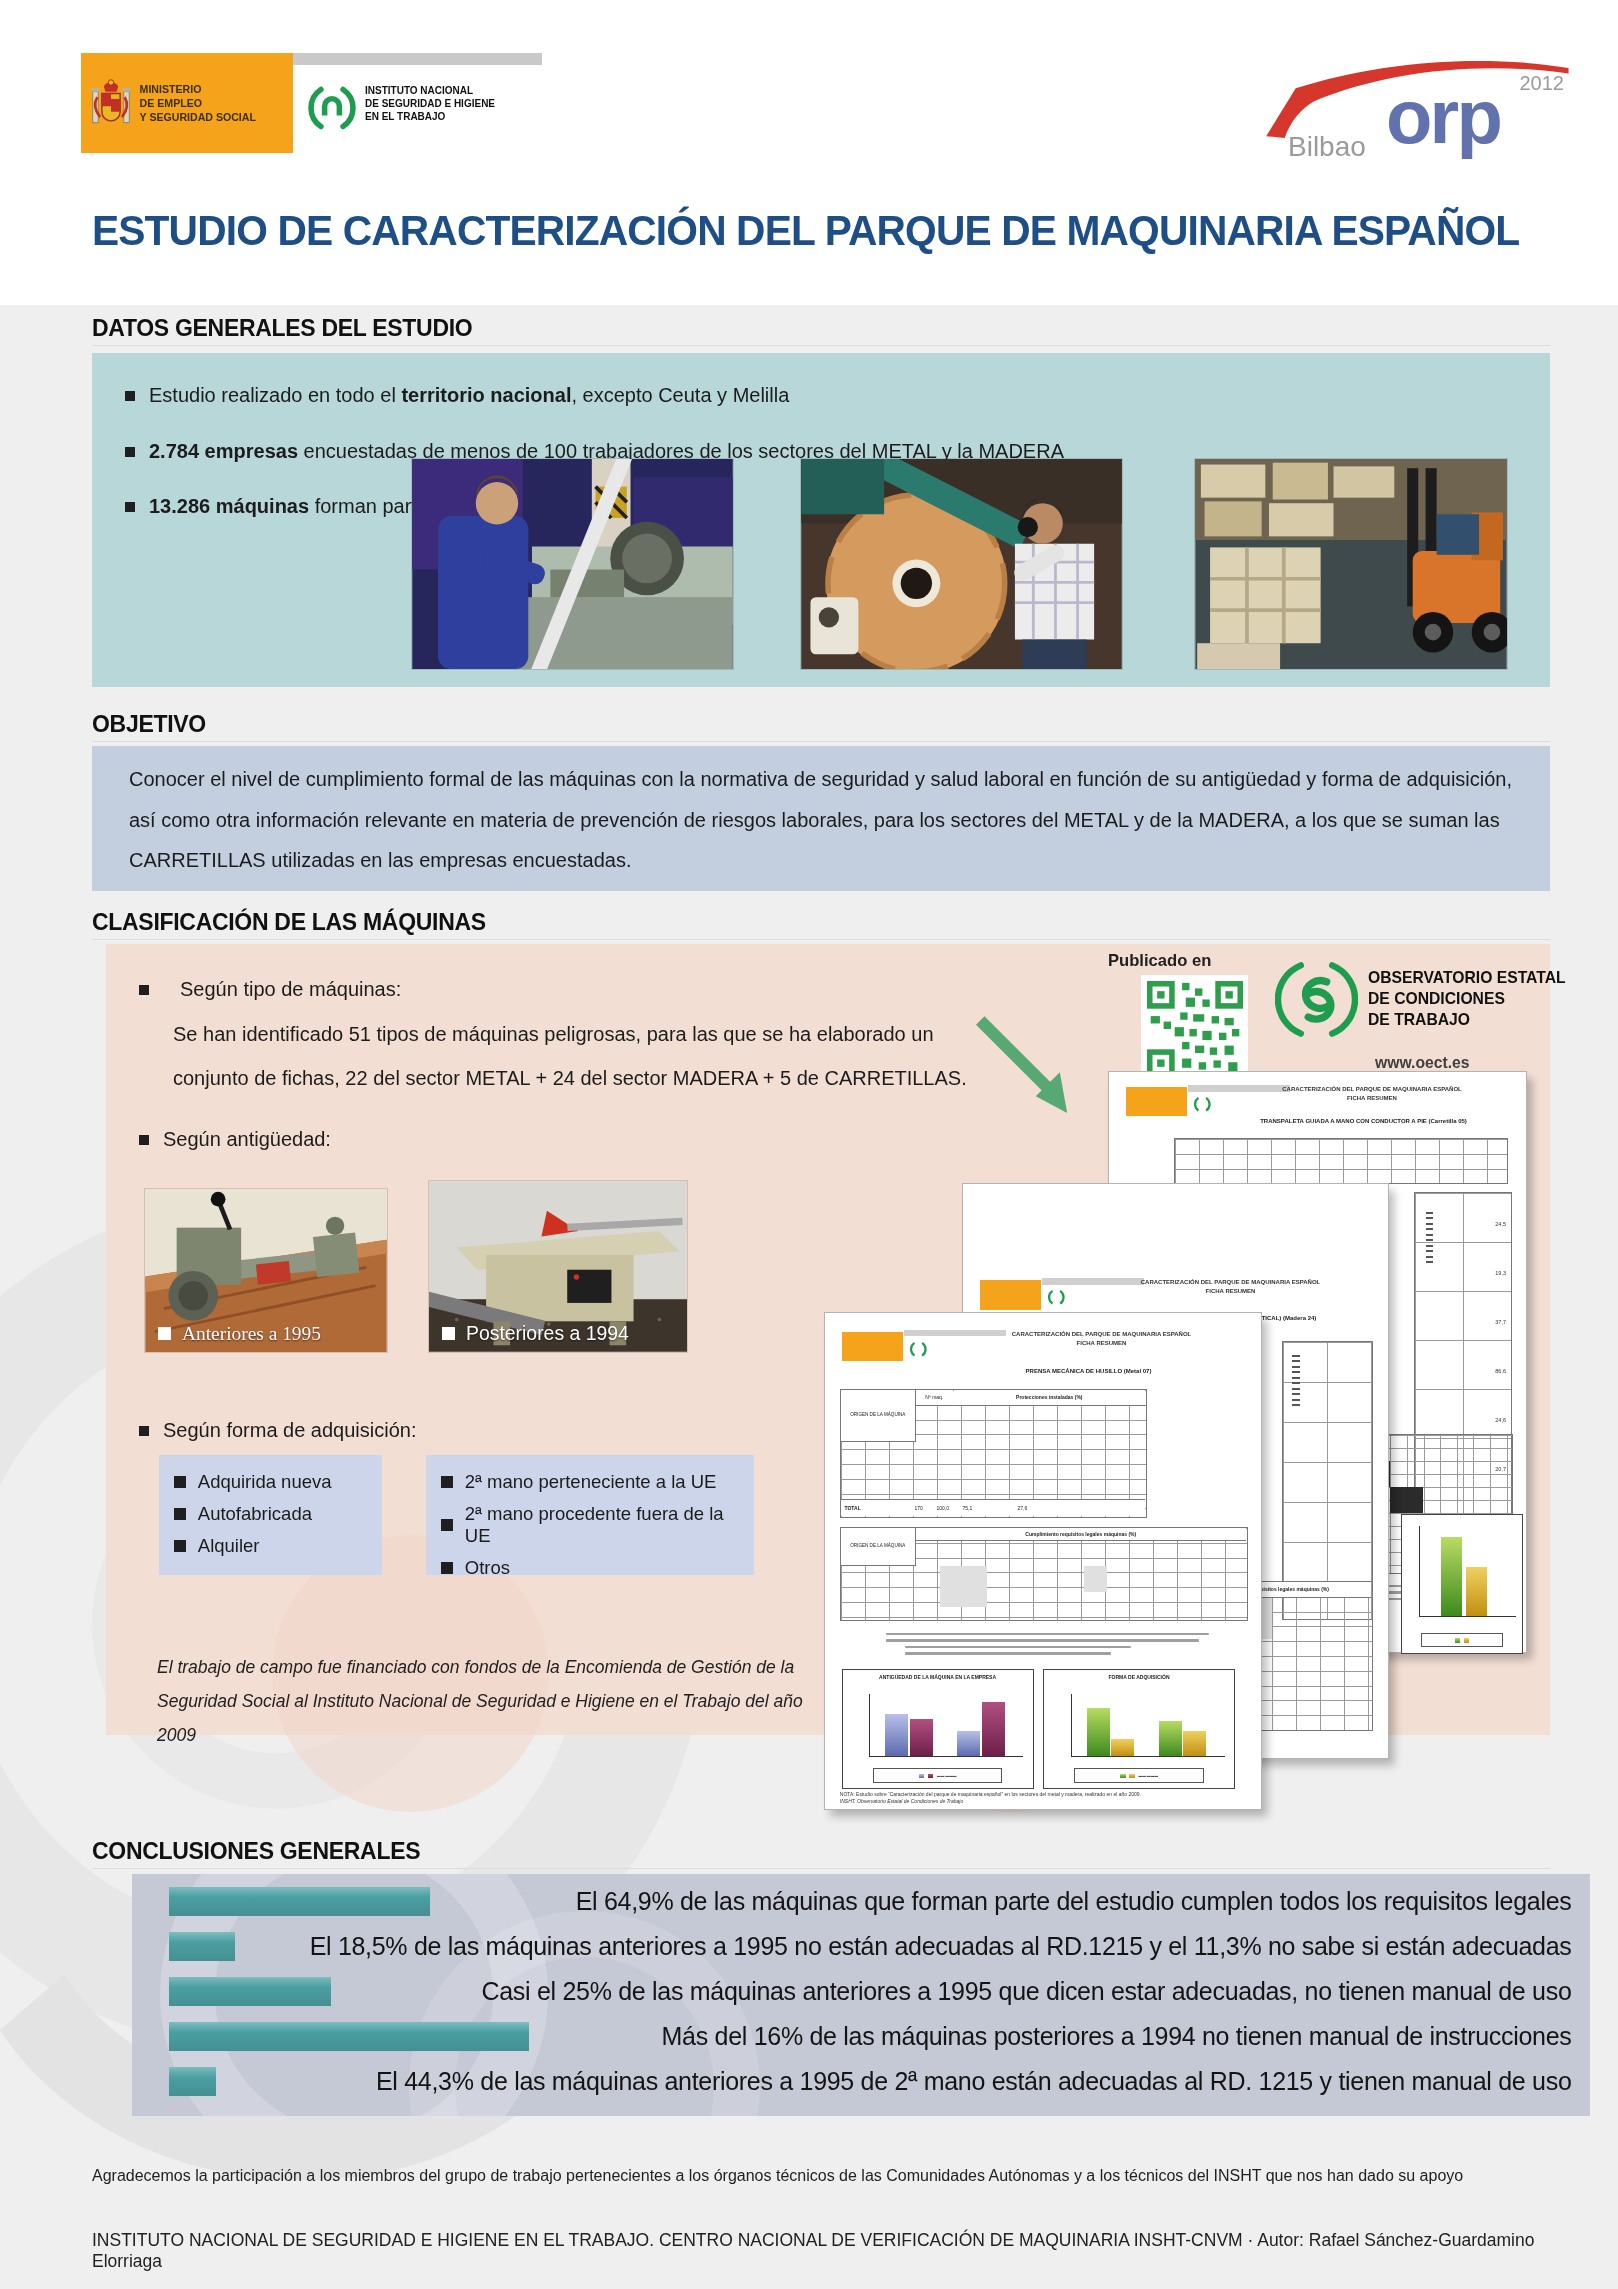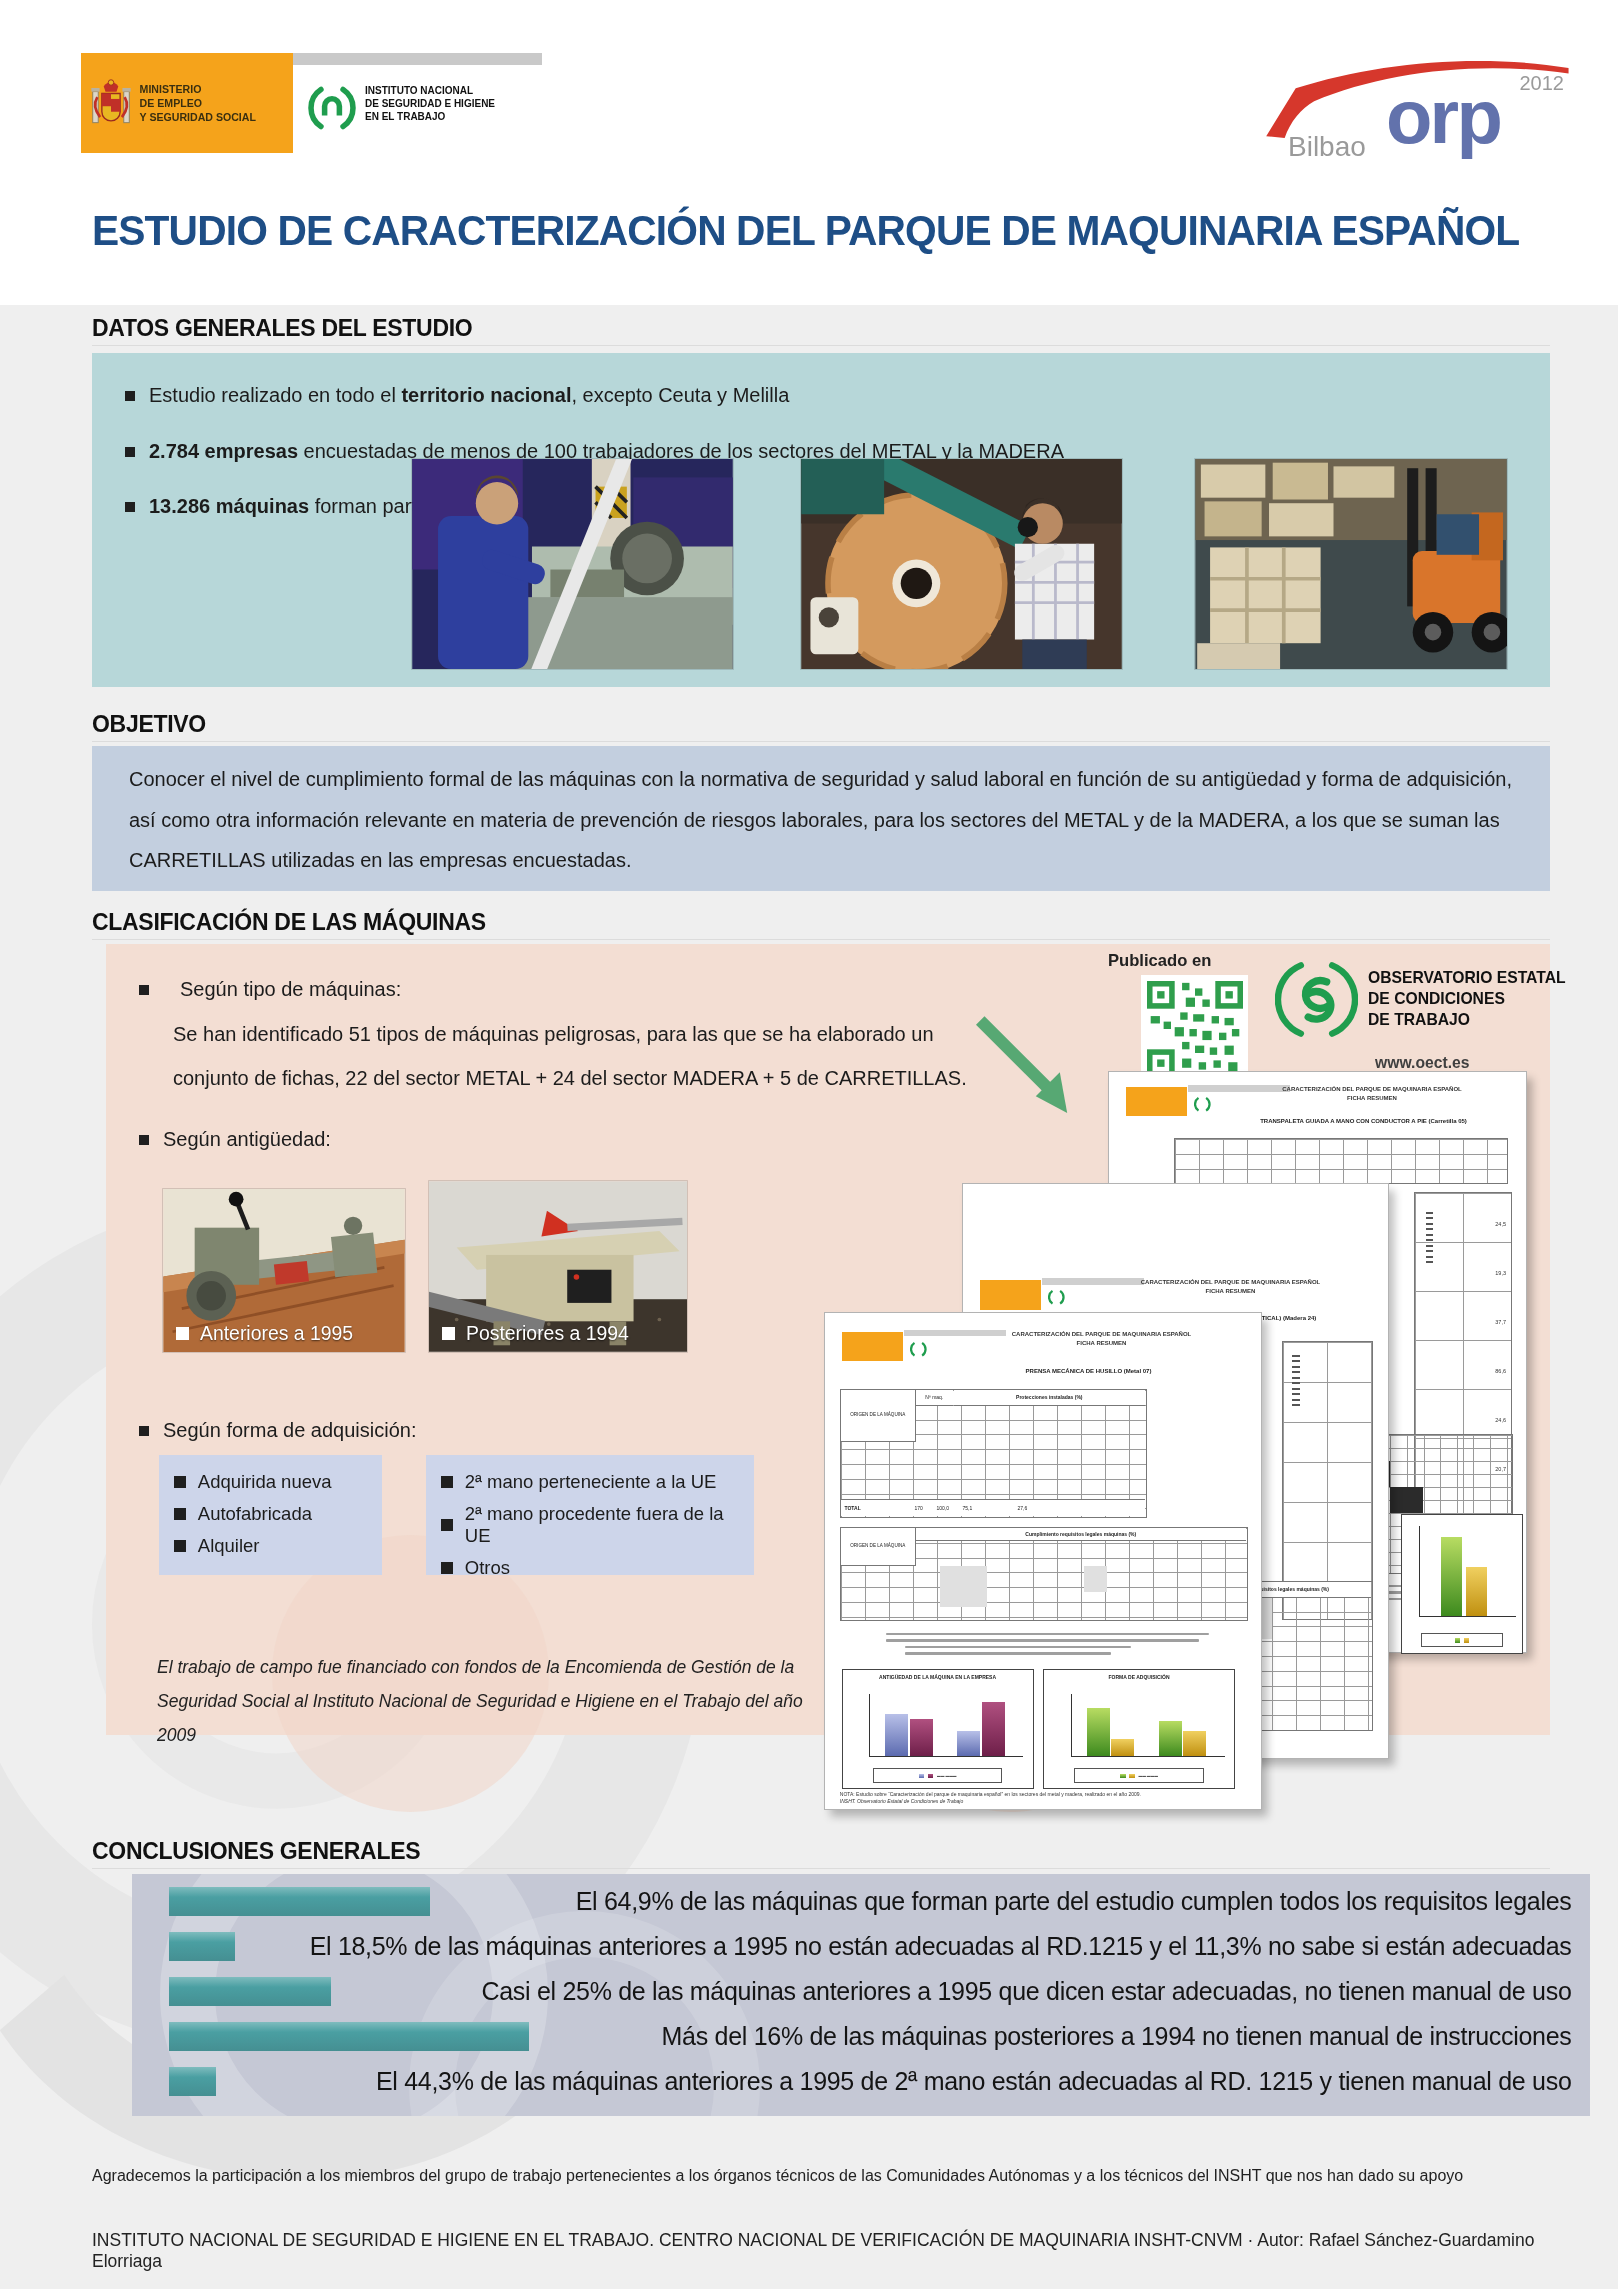--- a/index.html
+++ b/index.html
@@ -274,21 +274,21 @@
   <svg class="abs" style="left:971px;top:1013px;z-index:5;" width="111" height="111" viewBox="0 0 120 120">
     <path d="M10,8 L82,80" stroke="#57a873" stroke-width="13" stroke-linecap="butt"></path>
     <polygon points="70,90 96,64 104,108" fill="#57a873"></polygon>
   </svg>
 
   <div class="b-line abs" style="left:139px;top:1128px;">
     <span class="sq"></span>
     <span>Según antigüedad:</span>
   </div>
 
-  <div class="photo abs" style="left:163px;top:1189px;width:242px;height:163px;">
+  <div class="photo abs" style="left:145px;top:1189px;width:242px;height:163px;font-family:Liberation Serif, serif;">
     <svg width="242" height="163" viewBox="0 0 262 177">
       <rect width="262" height="177" fill="#e9e3d3"></rect>
       <polygon points="0,95 262,55 262,177 0,177" fill="#b06a38"></polygon>
       <polygon points="0,95 262,55 262,70 0,112" fill="#c8854f"></polygon>
       <path d="M20,130 L240,85 M10,155 L250,105" stroke="#8f4f26" stroke-width="3"></path>
       <rect x="38" y="84" width="192" height="20" fill="#8f9684" transform="rotate(-6 38 84)"></rect>
       <rect x="34" y="42" width="70" height="62" fill="#7f866f"></rect>
       <circle cx="52" cy="116" r="27" fill="#5c6153"></circle>
         <circle cx="52" cy="116" r="16" fill="#474b40"></circle>
       <rect x="182" y="52" width="46" height="44" fill="#868d77" transform="rotate(-6 182 52)"></rect>

